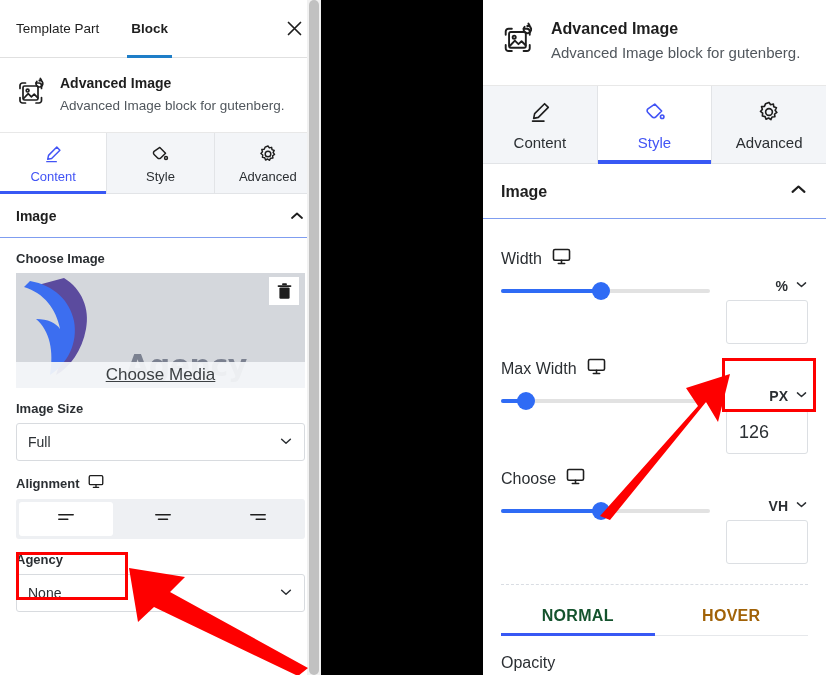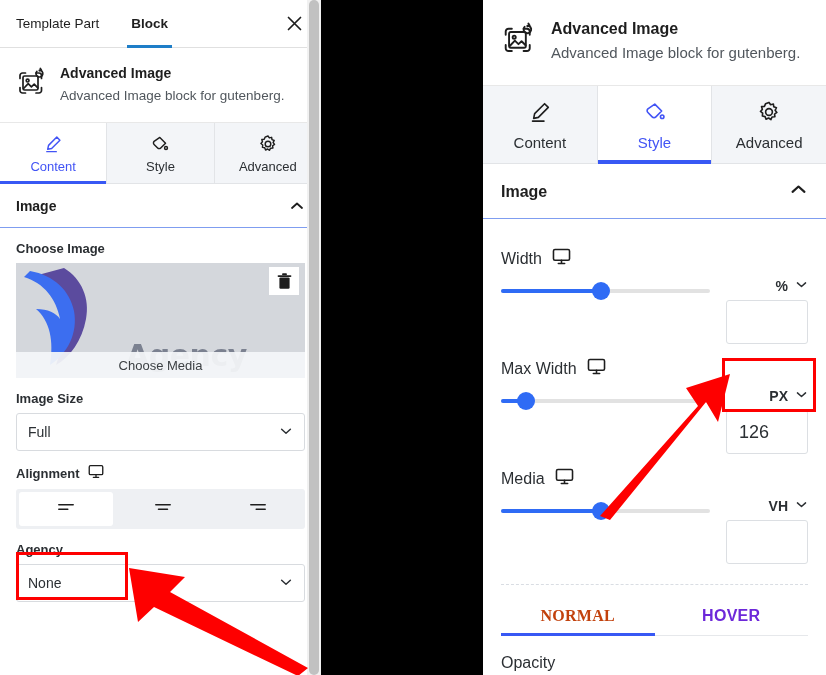--- a/index.html
+++ b/index.html
@@ -12,21 +12,21 @@
   .stage { position: relative; width: 826px; height: 675px; background: #000; }
 
   
   .left-panel {
     position: absolute; left: 0; top: 0;
     width: 321px; height: 675px;
     background: #fff;
     overflow: hidden;
   }
   .lp-topbar {
-    height: 48px;
+    height: 58px;
     background: #fff;
     border-bottom: 1px solid #e0e0e0;
     display: flex; align-items: stretch;
     position: relative;
   }
   .lp-tab {
     display: flex; align-items: center; justify-content: center;
     font-size: 13.5px; color: #1e1e1e;
     padding: 0 16px;
     position: relative;
@@ -119,22 +119,23 @@
   .trash-btn {
     position: absolute; right: 6px; top: 4px;
     width: 30px; height: 28px; background: #fff;
     display: flex; align-items: center; justify-content: center;
     cursor: pointer;
   }
   .choose-media {
     position: absolute; left: 0; right: 0; bottom: 0;
     height: 26px; background: rgba(244,246,249,0.93);
     display: flex; align-items: center; justify-content: center;
-    font-size: 13px; color: #3c4043;
+    font-size: 17px; color: #3c4043;
     cursor: pointer;
+    text-decoration: underline;
   }
   .select-box {
     height: 38px; border: 1px solid #d8dbdf; border-radius: 3px;
     background: #fff; display: flex; align-items: center;
     padding: 0 11px; font-size: 14px; color: #2b2f33;
     justify-content: space-between; cursor: pointer;
   }
   .align-group {
     display: flex; background: #eef0f3; border-radius: 3px; overflow: hidden;
     height: 40px;
@@ -231,25 +232,25 @@
   .divider-dashed {
     border-top: 1.5px dashed #d9dde3;
     margin: 20px 18px 0;
   }
   .state-tabs {
     display: flex; margin: 22px 18px 0;
     border-bottom: 1px solid #e6e8eb;
   }
   .state-tab {
     flex: 1 1 0; text-align: center;
-    font-size: 16px; font-weight: 700; color: #6d28d9;
+    font-size: 16px; font-weight: 700; color: #a16207;
     padding-bottom: 10px; position: relative; cursor: pointer;
     letter-spacing: 0.3px;
   }
-  .state-tab.sel { color: #c2410c; font-family: Liberation Serif, serif; }
+  .state-tab.sel { color: #14532d; }
   .state-tab.sel::after {
     content: ""; position: absolute; left: 0; right: 0; bottom: -1px;
     height: 3px; background: #3858f4;
   }
 
   
   .redbox {
     position: absolute; border: 3px solid #fe0000; pointer-events: none;
   }
   .arrow { position: absolute; pointer-events: none; }
@@ -539,21 +540,21 @@
           </div>
           <div class="num-input">
             <span>126</span>
           </div>
         </div>
       </div>
     </div>
 
     <div class="ctrl-row" style="margin-top:14px;">
       <div class="ctrl-label">
-        <span>Media</span>
+        <span>Choose</span>
         <span>
           <svg width="19" height="17" viewBox="0 0 18 16" fill="none" stroke="#1e1e1e" stroke-width="1.5" stroke-linecap="round" stroke-linejoin="round">
             <rect x="1.4" y="1.4" width="15.2" height="10.2" rx="1.4"></rect>
             <path d="M9 11.6v3 M6 14.6h6"></path>
           </svg>
         </span>
       </div>
       <div class="ctrl-body">
         <div class="slider">
           <div class="track"></div>

